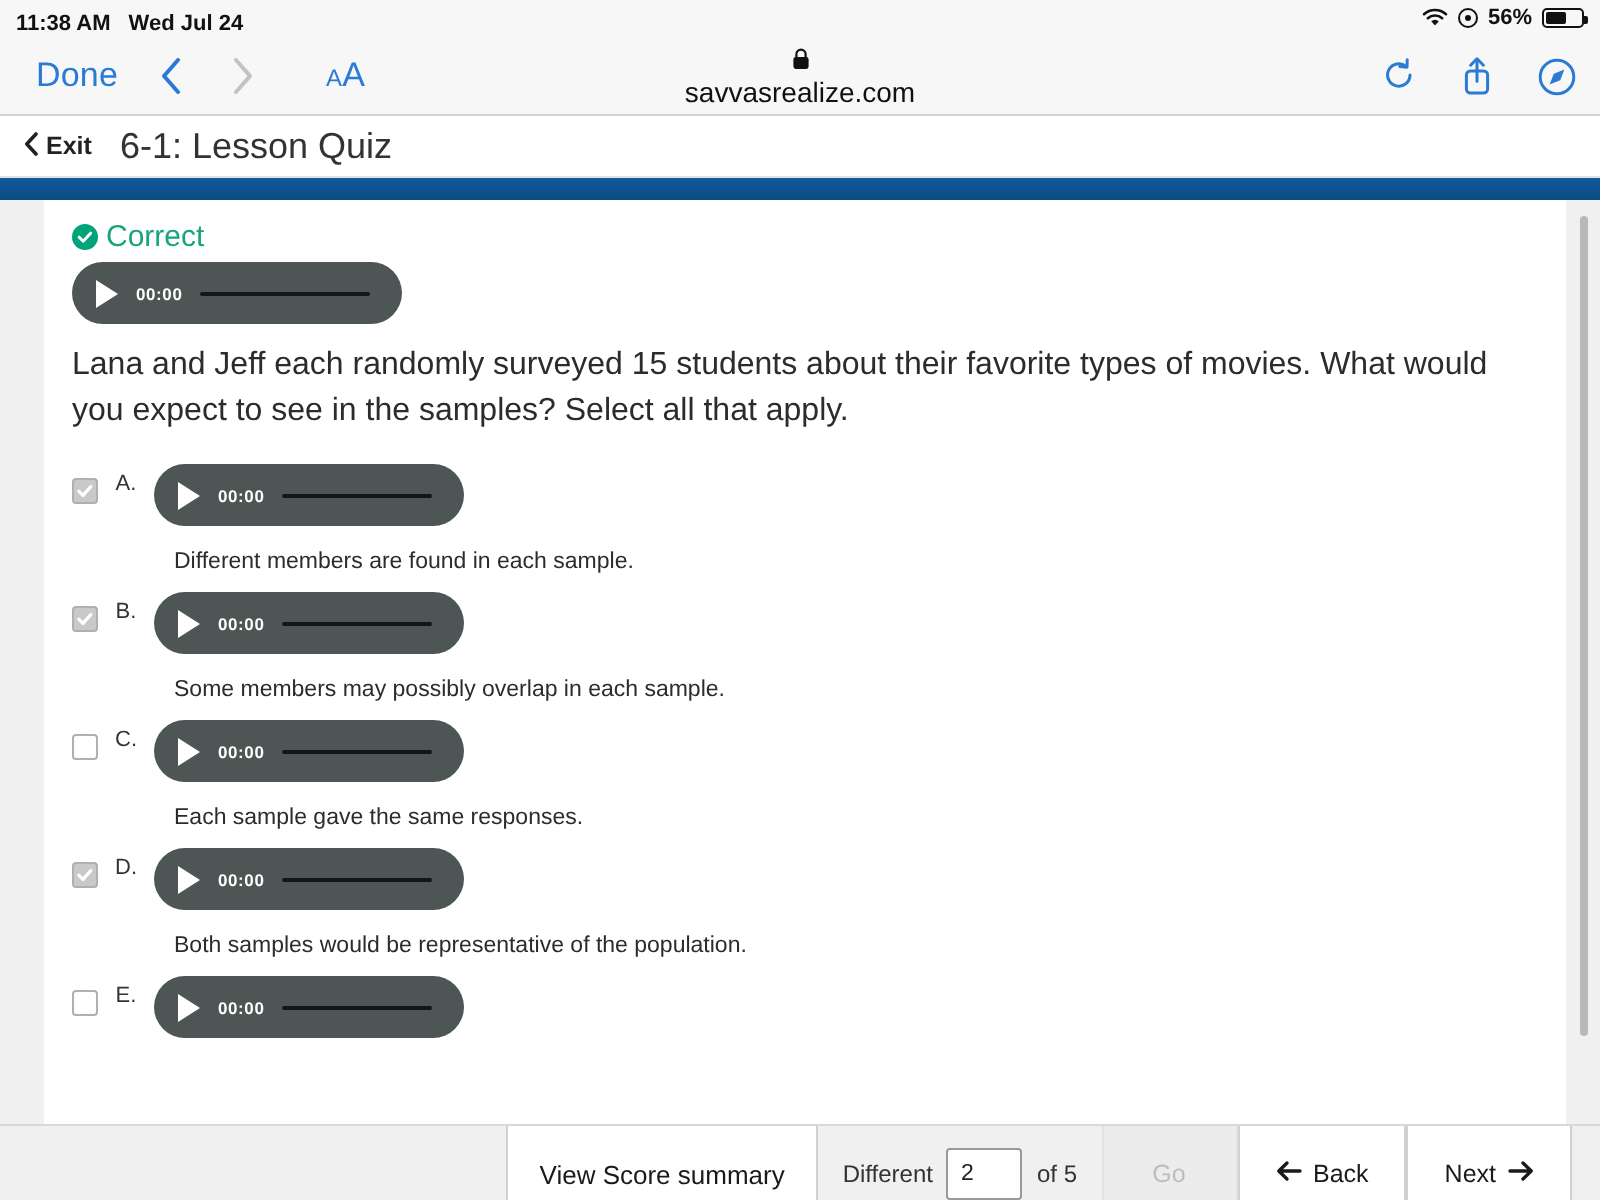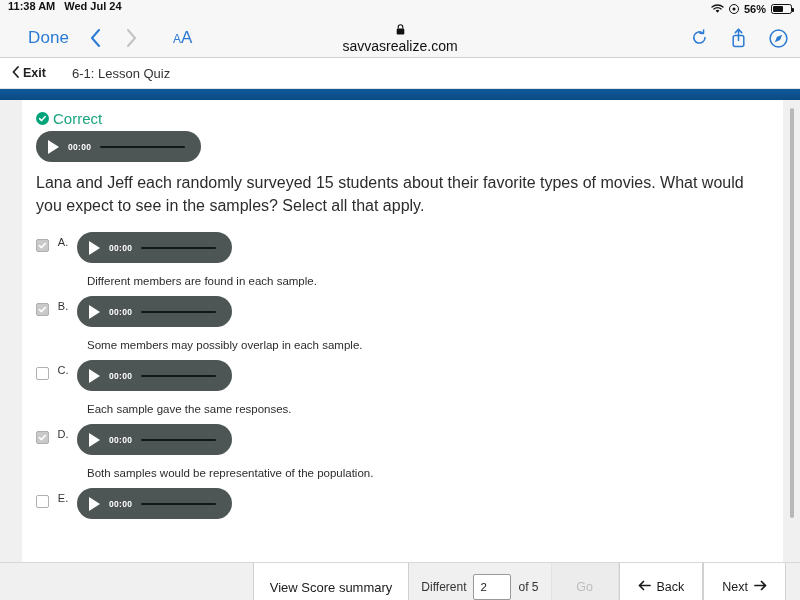--- a/index.html
+++ b/index.html
@@ -10,21 +10,21 @@
     background: #ffffff;
     font-family: "Liberation Sans", sans-serif;
     -webkit-font-smoothing: antialiased;
   }
 
   
   .status-bar {
     height: 18px;
     background: #f7f7f7;
     display: flex;
-    align-items: flex-start;
+    align-items: flex-end;
     padding: 0 8px;
     font-size: 11px;
     font-weight: bold;
     color: #111;
     position: relative;
   }
   .status-left { display: flex; align-items: center; gap: 9px; }
   .status-right {
     position: absolute; right: 8px; top: 0; height: 18px;
     display: flex; align-items: center; gap: 5px;
@@ -56,21 +56,21 @@
   
   .safari-bar {
     height: 40px;
     background: #f7f7f7;
     border-bottom: 1px solid #d2d2d4;
     display: flex;
     align-items: center;
     position: relative;
     padding: 0 14px;
   }
-  .sf-left { display: flex; align-items: center; gap: 0; margin-left: 10px; }
+  .sf-left { display: flex; align-items: center; gap: 0; }
   .done-btn {
     color: #2b7bd4; font-size: 17px; padding: 0 8px 0 4px; cursor: pointer;
     letter-spacing: 0.1px;
   }
   .nav-chev {
     width: 36px; height: 30px; display: flex; align-items: center; justify-content: center;
     cursor: pointer;
   }
   .aa-btn {
     color: #2b7bd4; padding: 0 10px; cursor: pointer; display: flex;
@@ -103,21 +103,21 @@
     display: flex;
     align-items: center;
     padding: 0 8px;
   }
   .exit-btn {
     display: flex; align-items: center; gap: 4px;
     font-size: 12.5px; font-weight: bold; color: #222; cursor: pointer;
     padding: 2px 4px;
   }
   .lesson-title {
-    font-size: 13px; color: #333; margin-left: 22px;
+    font-size: 18px; color: #333; margin-left: 10px;
   }
 
   
   .blue-band { height: 11px; background: #0d4c86; }
   .blue-band-inner { height: 100%; background: linear-gradient(180deg,#0f5a9c 0%, #0c4a83 100%); }
 
   
   .content-area {
     position: relative;
     height: 462px;

